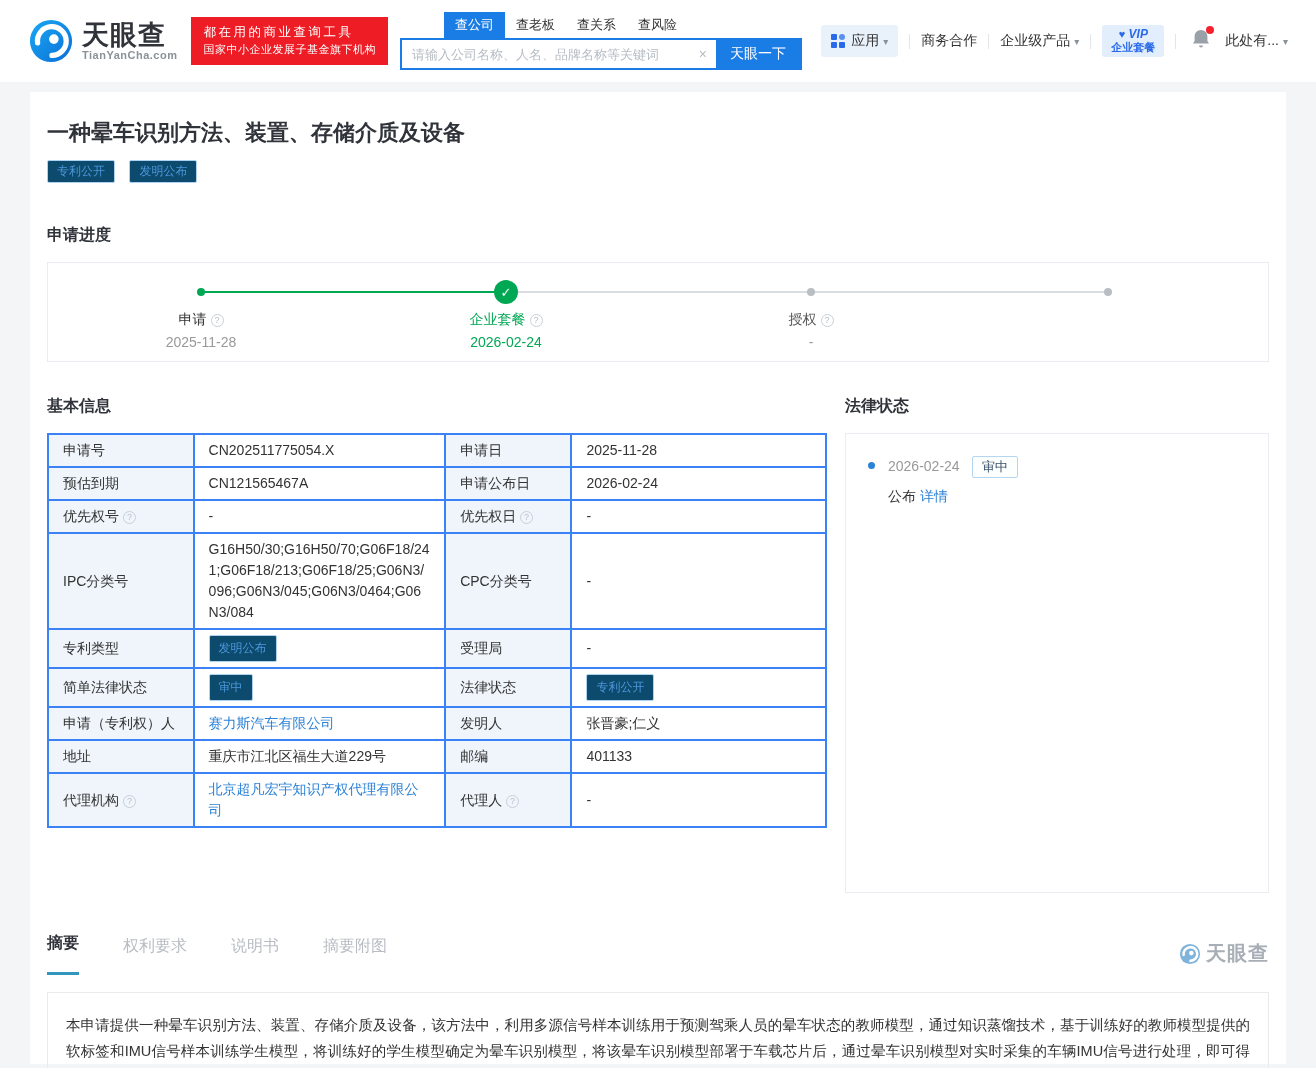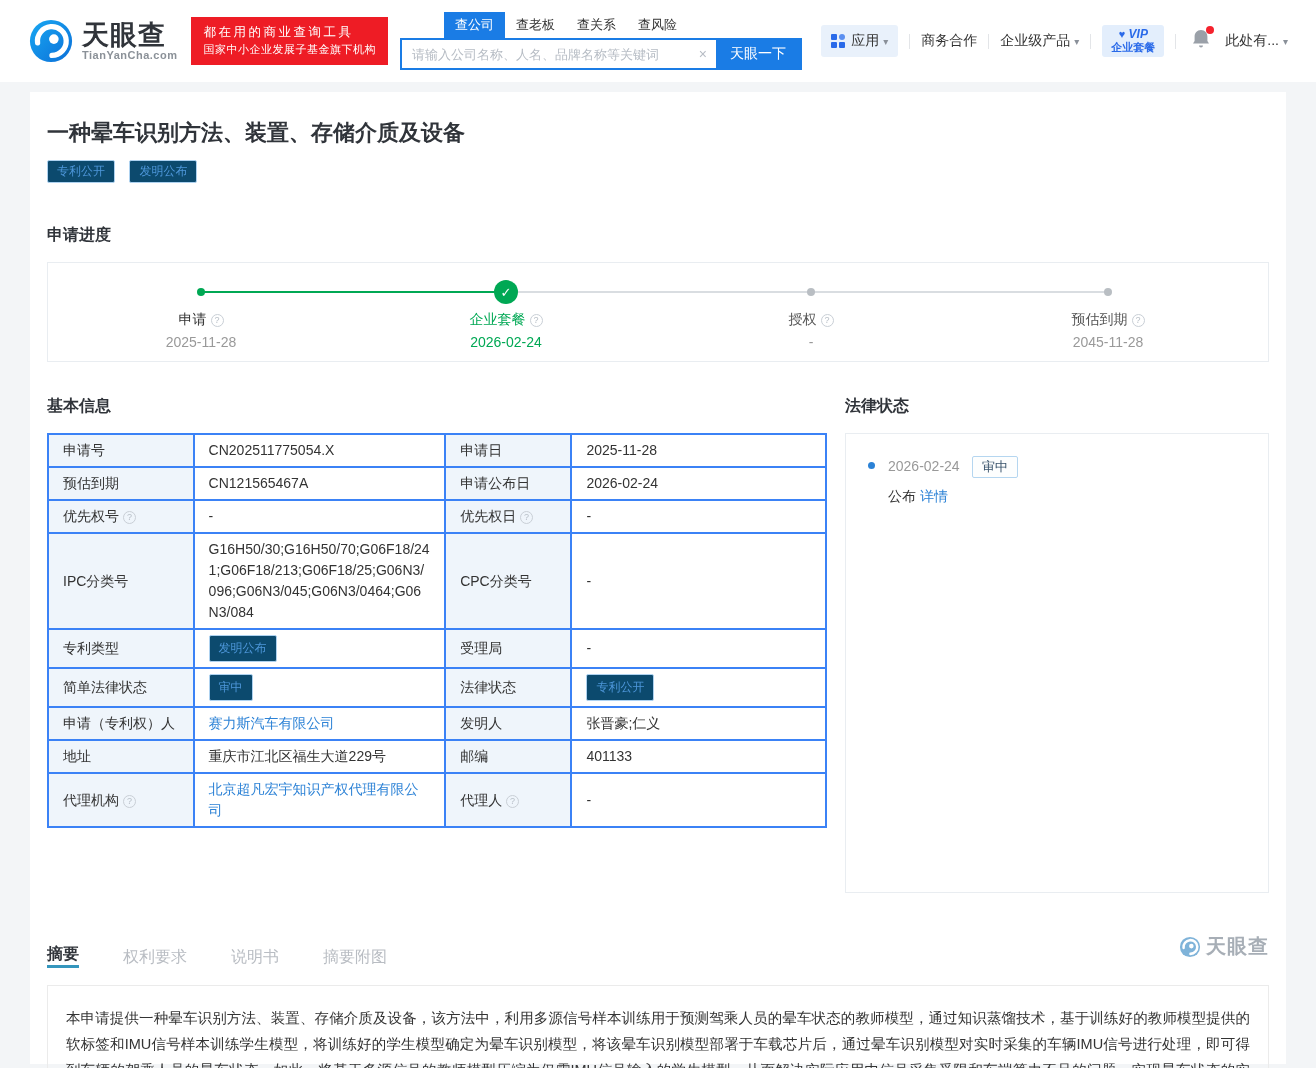--- a/index.html
+++ b/index.html
@@ -75,21 +75,21 @@
   a.blue-link { color:#2c82d6; text-decoration:none; cursor:pointer; }
   .legal-box { border:1px solid #e9edf1; margin-top:16px; height:460px; padding:22px 20px; }
   .legal-item { position:relative; padding-left:22px; }
   .bullet-dot { position:absolute; left:2px; top:6px; width:7px; height:7px; background:#2c82d6; border-radius:50%; }
   .legal-date { color:#999; font-size:14px; margin-right:8px; }
   .legal-tag { display:inline-block; border:1px solid #b5d6f0; color:#39536b; font-size:13px; padding:1px 9px; border-radius:2px; background:#fdfefe; }
   .legal-line2 { margin-top:10px; font-size:14px; color:#333; }
 
   
   .detail-tabs { display:flex; align-items:flex-end; margin-top:40px; }
-  .d-tab { font-size:16px; color:#b9bdc3; margin-right:44px; padding-bottom:0; cursor:pointer; }
+  .d-tab { font-size:16px; color:#b9bdc3; margin-right:44px; padding-bottom:18px; cursor:pointer; }
   .d-tab.active { color:#30343a; font-weight:bold; border-bottom:3px solid #3596bd; }
   .watermark { margin-left:auto; display:flex; align-items:center; padding-bottom:8px; }
   .wm-txt { font-size:20px; font-weight:bold; color:#a7aeb6; margin-left:5px; letter-spacing:1px; }
   .abstract-box { border:1px solid #ebebeb; margin-top:17px; padding:19px 18px; }
   .abstract-text { font-size:14.5px; color:#333; line-height:26px; text-align:justify; }
 </style>
 </head>
 <body>
 
 <div class="topbar">
@@ -191,24 +191,20 @@
         <div class="tl-date">2025-11-28</div>
       </div>
       <div class="tl-step" style="left:458px;">
         <div class="tl-label current"><span>企业套餐</span><span class="q-ico">?</span></div>
         <div class="tl-date current">2026-02-24</div>
       </div>
       <div class="tl-step" style="left:763px;">
         <div class="tl-label pending"><span>授权</span><span class="q-ico">?</span></div>
         <div class="tl-date">-</div>
       </div>
-      <div class="tl-step" style="left:1060px;">
-        <div class="tl-label pending"><span>预估到期</span><span class="q-ico">?</span></div>
-        <div class="tl-date">2045-11-28</div>
-      </div>
     </div>
   </div>
 
   <div class="info-cols">
     <div class="info-left">
       <div class="section-title">基本信息</div>
       <table class="info-table">
         <tbody>
             <tr>
           <td class="lbl c1">申请号</td>

